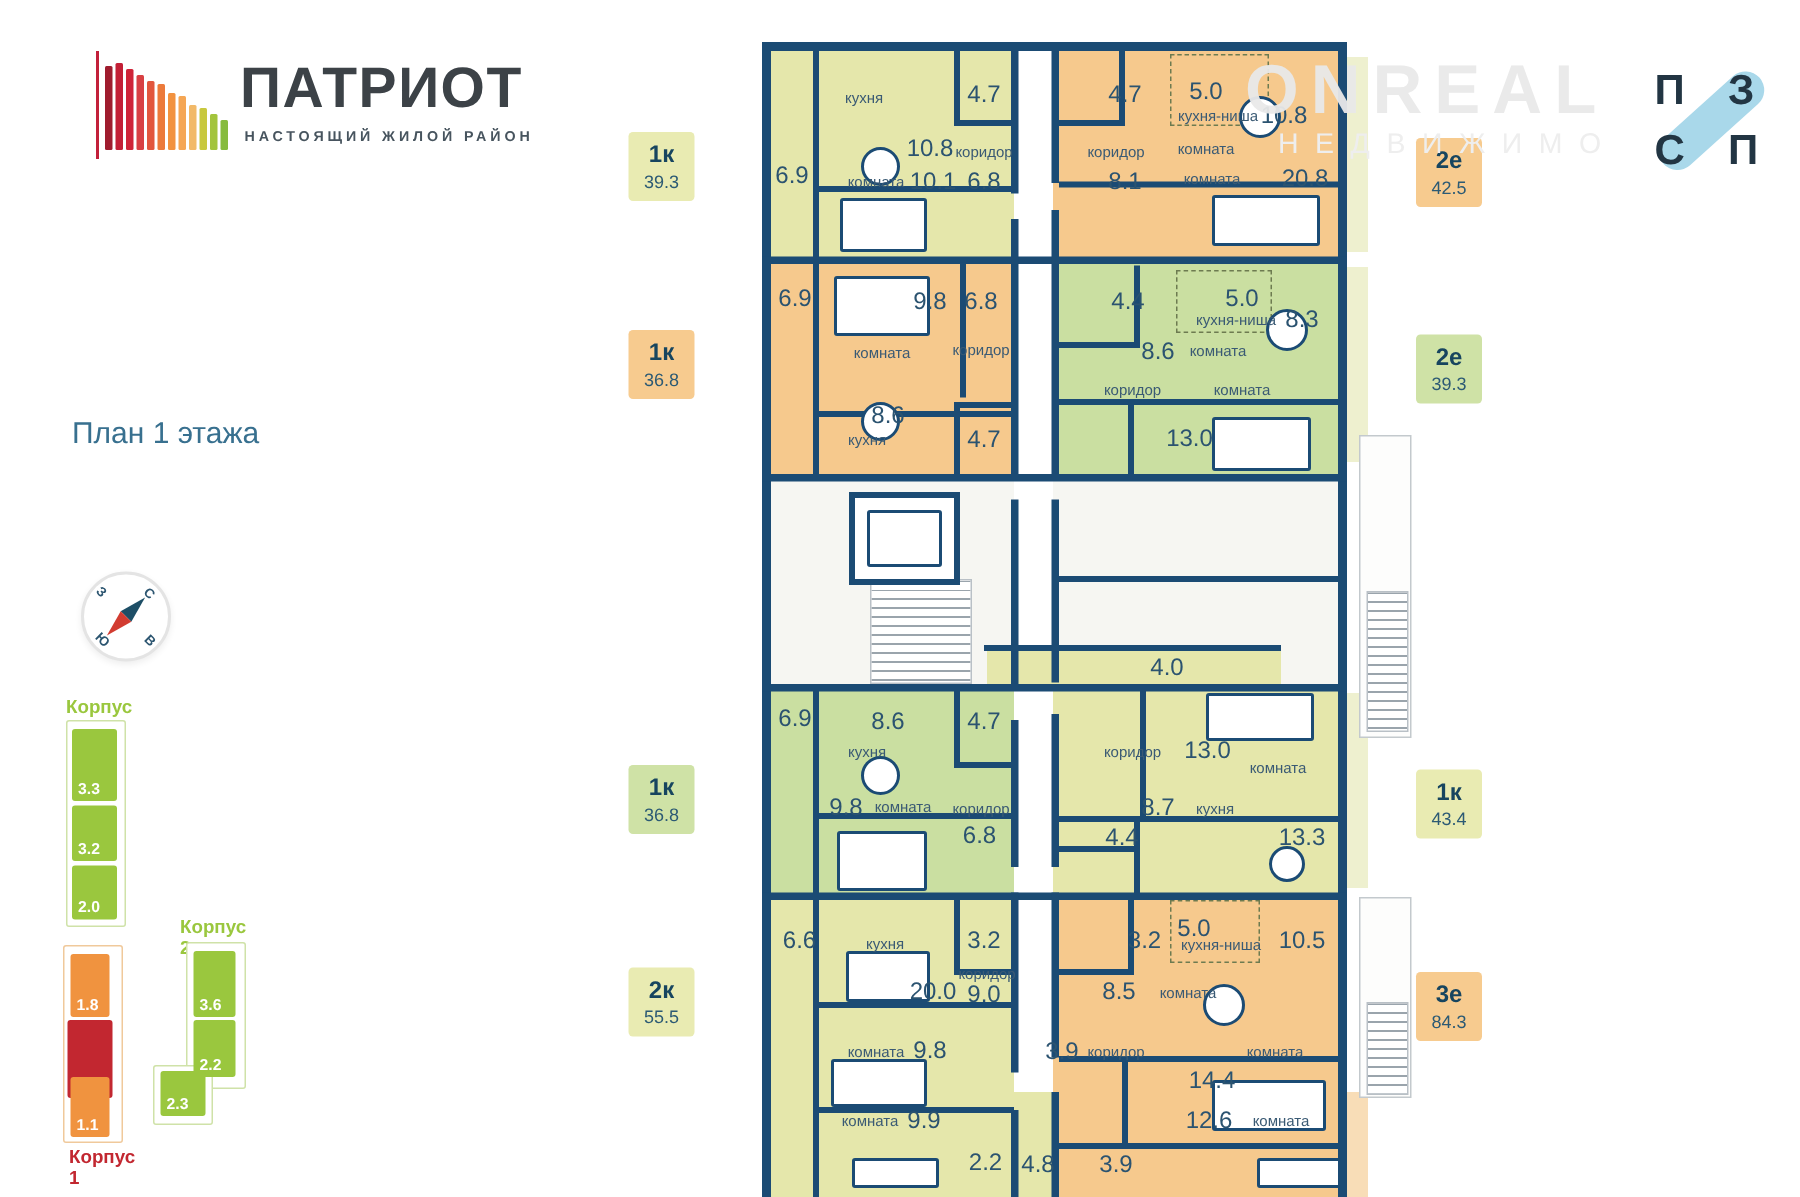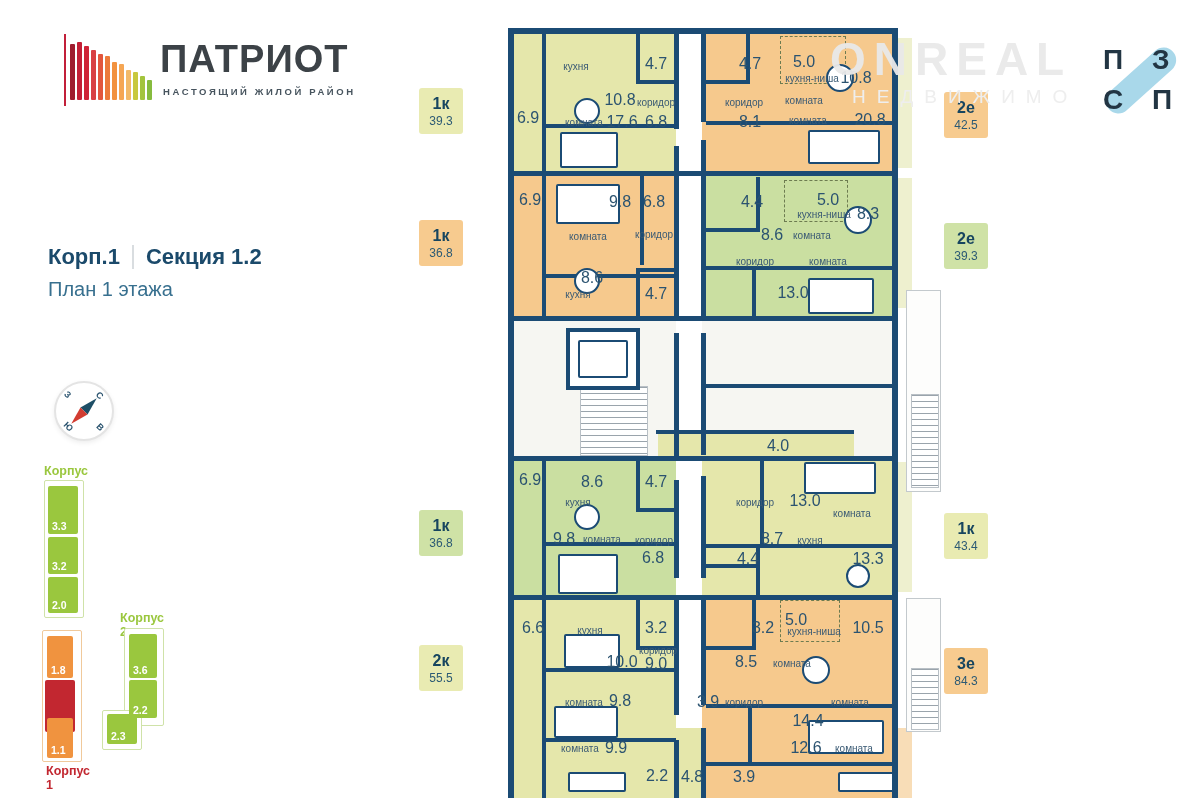--- a/index.html
+++ b/index.html
@@ -86,25 +86,20 @@
         <div class="" style="height: 30px; background: rgb(242, 185, 104); width: 5px; border-radius: 1px;"></div>
         <div class="" style="height: 28px; background: rgb(200, 200, 62); width: 5px; border-radius: 1px;"></div>
         <div class="" style="height: 24px; background: rgb(163, 196, 60); width: 5px; border-radius: 1px;"></div>
         <div class="" style="height: 20px; background: rgb(134, 187, 62); width: 5px; border-radius: 1px;"></div>
       </div>
   </div>
   <div class="abs logo-title">ПАТРИОТ</div>
   <div class="abs logo-sub">НАСТОЯЩИЙ ЖИЛОЙ РАЙОН</div>
 
 
-  <div class="abs korp-line">
-    <span class="b">Корп.1</span>
-    <span class="korp-div"></span>
-    <span class="b">Секция 1.2</span>
-  </div>
   <div class="abs floor">План 1 этажа</div>
 
   <div class="abs compass">
     <div class="cmp-rot">
       <span class="cmp-l cmp-n">С</span>
       <span class="cmp-l cmp-e">В</span>
       <span class="cmp-l cmp-s">Ю</span>
       <span class="cmp-l cmp-w">З</span>
       <div class="ndl-n"></div>
       <div class="ndl-s"></div>
@@ -227,21 +222,21 @@
       <div class="furn-r" style="position: absolute; left: 296px; top: 434px; width: 72px; height: 32px;"></div>
       <div class="furn-r" style="position: absolute; left: 56px; top: 606px; width: 56px; height: 34px;"></div>
       <div class="furn-r" style="position: absolute; left: 46px; top: 678px; width: 64px; height: 32px;"></div>
       <div class="furn-r" style="position: absolute; left: 60px; top: 744px; width: 58px; height: 20px;"></div>
       <div class="furn-r" style="position: absolute; left: 300px; top: 692px; width: 76px; height: 34px;"></div>
       <div class="furn-r" style="position: absolute; left: 330px; top: 744px; width: 56px; height: 20px;"></div>
       <div class="lbl ar" style="left: 20px; top: 90px;">6.9</div>
       <div class="lbl" style="left: 68px; top: 38px;">кухня</div>
       <div class="lbl ar" style="left: 112px; top: 72px;">10.8</div>
       <div class="lbl" style="left: 76px; top: 94px;">комната</div>
-      <div class="lbl ar" style="left: 114px; top: 94px;">17.6</div>
+      <div class="lbl ar" style="left: 114px; top: 94px;">10.1</div>
       <div class="lbl ar" style="left: 148px; top: 36px;">4.7</div>
       <div class="lbl" style="left: 148px; top: 74px;">коридор</div>
       <div class="lbl ar" style="left: 148px; top: 94px;">6.8</div>
       <div class="lbl ar" style="left: 242px; top: 36px;">4.7</div>
       <div class="lbl" style="left: 236px; top: 74px;">коридор</div>
       <div class="lbl ar" style="left: 242px; top: 94px;">8.1</div>
       <div class="lbl ar" style="left: 296px; top: 34px;">5.0</div>
       <div class="lbl" style="left: 304px; top: 50px;">кухня-ниша</div>
       <div class="lbl ar" style="left: 348px; top: 50px;">10.8</div>
       <div class="lbl" style="left: 296px; top: 72px;">комната</div>
@@ -276,21 +271,21 @@
       <div class="lbl" style="left: 247px; top: 474px;">коридор</div>
       <div class="lbl ar" style="left: 297px; top: 473px;">13.0</div>
       <div class="lbl" style="left: 344px; top: 485px;">комната</div>
       <div class="lbl ar" style="left: 264px; top: 511px;">8.7</div>
       <div class="lbl" style="left: 302px; top: 512px;">кухня</div>
       <div class="lbl ar" style="left: 240px; top: 531px;">4.4</div>
       <div class="lbl ar" style="left: 360px; top: 531px;">13.3</div>
       <div class="lbl ar" style="left: 25px; top: 600px;">6.6</div>
       <div class="lbl" style="left: 82px; top: 602px;">кухня</div>
       <div class="lbl ar" style="left: 148px; top: 600px;">3.2</div>
-      <div class="lbl ar" style="left: 114px; top: 634px;">10.0</div>
+      <div class="lbl ar" style="left: 114px; top: 634px;">20.0</div>
       <div class="lbl" style="left: 150px; top: 622px;">коридор</div>
       <div class="lbl ar" style="left: 148px; top: 636px;">9.0</div>
       <div class="lbl" style="left: 76px; top: 674px;">комната</div>
       <div class="lbl ar" style="left: 112px; top: 673px;">9.8</div>
       <div class="lbl" style="left: 72px; top: 720px;">комната</div>
       <div class="lbl ar" style="left: 108px; top: 720px;">9.9</div>
       <div class="lbl ar" style="left: 149px; top: 748px;">2.2</div>
       <div class="lbl ar" style="left: 184px; top: 749px;">4.8</div>
       <div class="lbl ar" style="left: 255px; top: 600px;">3.2</div>
       <div class="lbl ar" style="left: 288px; top: 592px;">5.0</div>

